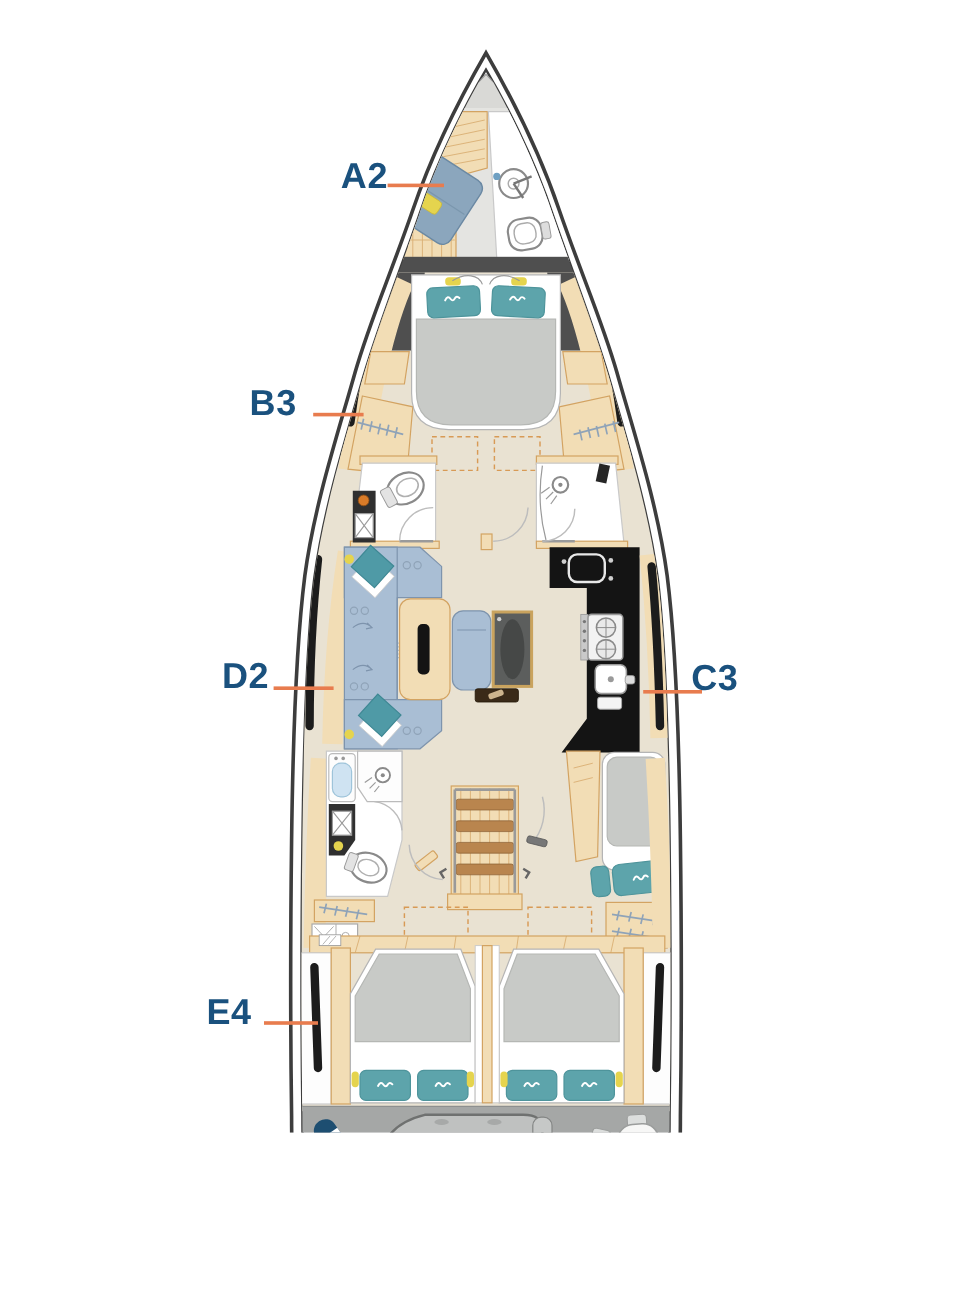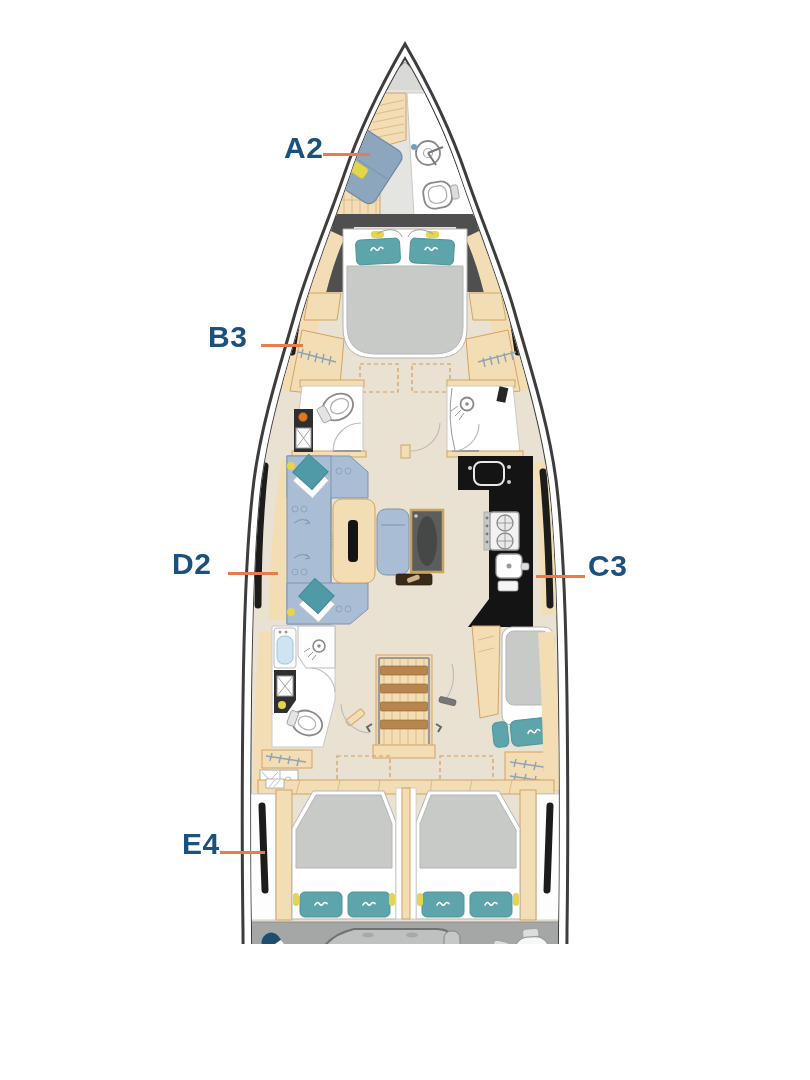--- a/index.html
+++ b/index.html
@@ -473,22 +473,22 @@
     </g>
   </g>
 </svg>
 
 <div class="plan-label" style="left:284px;top:133px">A2</div>
 <div class="leader" style="left:323px;top:153px;width:47px"></div>
 
 <div class="plan-label" style="left:208px;top:322px">B3</div>
 <div class="leader" style="left:261px;top:344px;width:42px"></div>
 
-<div class="plan-label" style="left:172px;top:549px">D2</div>
+<div class="plan-label" style="left:185px;top:549px">D2</div>
 <div class="leader" style="left:228px;top:572px;width:50px"></div>
 
-<div class="plan-label" style="left:588px;top:551px">C3</div>
+<div class="plan-label" style="left:576px;top:551px">C3</div>
 <div class="leader" style="left:536px;top:575px;width:49px"></div>
 
-<div class="plan-label" style="left:182px;top:829px">E4</div>
+<div class="plan-label" style="left:172px;top:829px">E4</div>
 <div class="leader" style="left:220px;top:851px;width:45px"></div>
 
 </div>
 
 </body></html>

